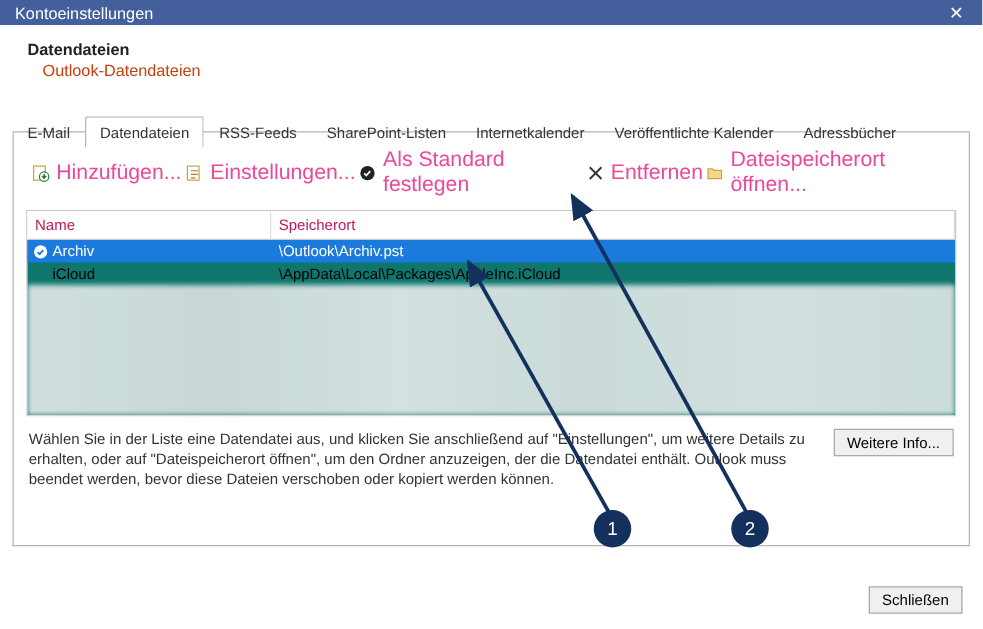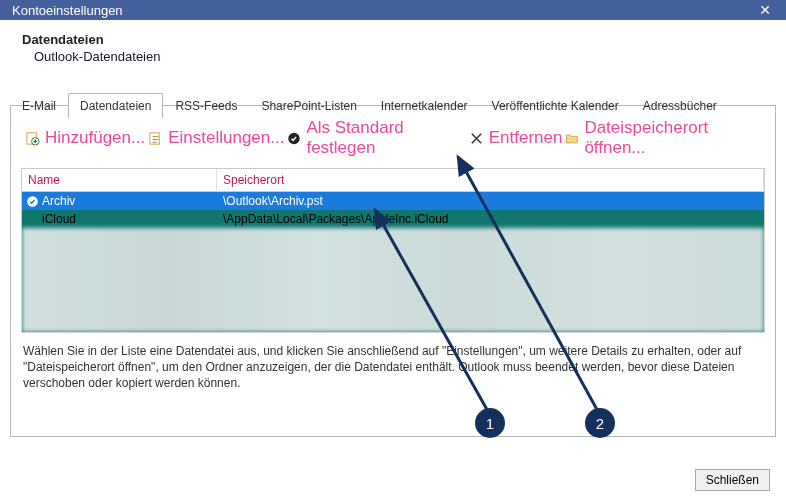--- a/index.html
+++ b/index.html
@@ -1,21 +1,21 @@
 <!DOCTYPE html>
 <html><head>
 <meta charset="utf-8">
 <style>
   * { box-sizing: border-box; font-family: "Segoe UI", Tahoma, sans-serif; }
   body { margin: 0; background: #fff; width: 786px; height: 503px; position: relative; overflow: hidden; }
   .titlebar { background: #43609c; color: #fff; height: 20px; display: flex; align-items: center; justify-content: space-between; padding: 0 12px; font-size: 13px; }
   .titlebar .close { width: 18px; text-align: center; cursor: pointer; font-size: 14px; }
   .heading { padding: 12px 22px 8px 22px; }
   .heading .h1 { font-weight: bold; font-size: 13px; color: #222; }
-  .heading .h2 { font-size: 13px; color: #0f172a; padding-left: 12px; margin-top: 2px; }
+  .heading .h2 { font-size: 13px; color: #c2410c; padding-left: 12px; margin-top: 2px; }
   .tabstrip { display: flex; border-bottom: 1px solid #b5b5b5; margin: 8px 10px 0 10px; font-size: 12px; }
   .tab { padding: 5px 11px; border: 1px solid transparent; border-bottom: none; position: relative; top: 13px; cursor: pointer; color: #333; white-space: nowrap; }
   .tab.active { border-color: #b5b5b5; background: #fff; border-top-left-radius: 2px; border-top-right-radius: 2px; }
   .panel { margin: 0 10px; border: 1px solid #b5b5b5; border-top: none; padding: 10px 10px 10px 10px; position: relative; }
   .toolbar { display: flex; align-items: center; gap: 3px; padding: 2px 4px 10px 4px; font-size: 17px; color: #ec4899; }
   .tbtn { display: flex; align-items: center; gap: 5px; cursor: pointer; }
   .ticon { width: 15px; height: 15px; display: inline-block; }
   .table { border: 1px solid #c9c9c9; }
   .thead { display: flex; background: #fff; font-size: 12px; color: #be185d; }
   .thead .th { padding: 4px 6px; border-right: 1px solid #e0e0e0; border-bottom: 1px solid #c9c9c9; }
@@ -117,20 +117,21 @@
         <div class="cell-icon"></div>
         <div class="cell-name">iCloud</div>
         <div class="cell-loc">\AppData\Local\Packages\AppleInc.iCloud</div>
       </div>
       <div class="blurbg"></div>
     </div>
   </div>
 
   <div class="bottom-area">
     <div class="desc">Wählen Sie in der Liste eine Datendatei aus, und klicken Sie anschließend auf "Einstellungen", um weitere Details zu erhalten, oder auf "Dateispeicherort öffnen", um den Ordner anzuzeigen, der die Datendatei enthält. Outlook muss beendet werden, bevor diese Dateien verschoben oder kopiert werden können.</div>
+    <button class="btn">Weitere Info...</button>
   </div>
 
   <div style="height:34px"></div>
 </div>
 
 <div class="footer">
   <button class="btn">Schließen</button>
 </div>
 
 <svg class="annot" width="786" height="503">

